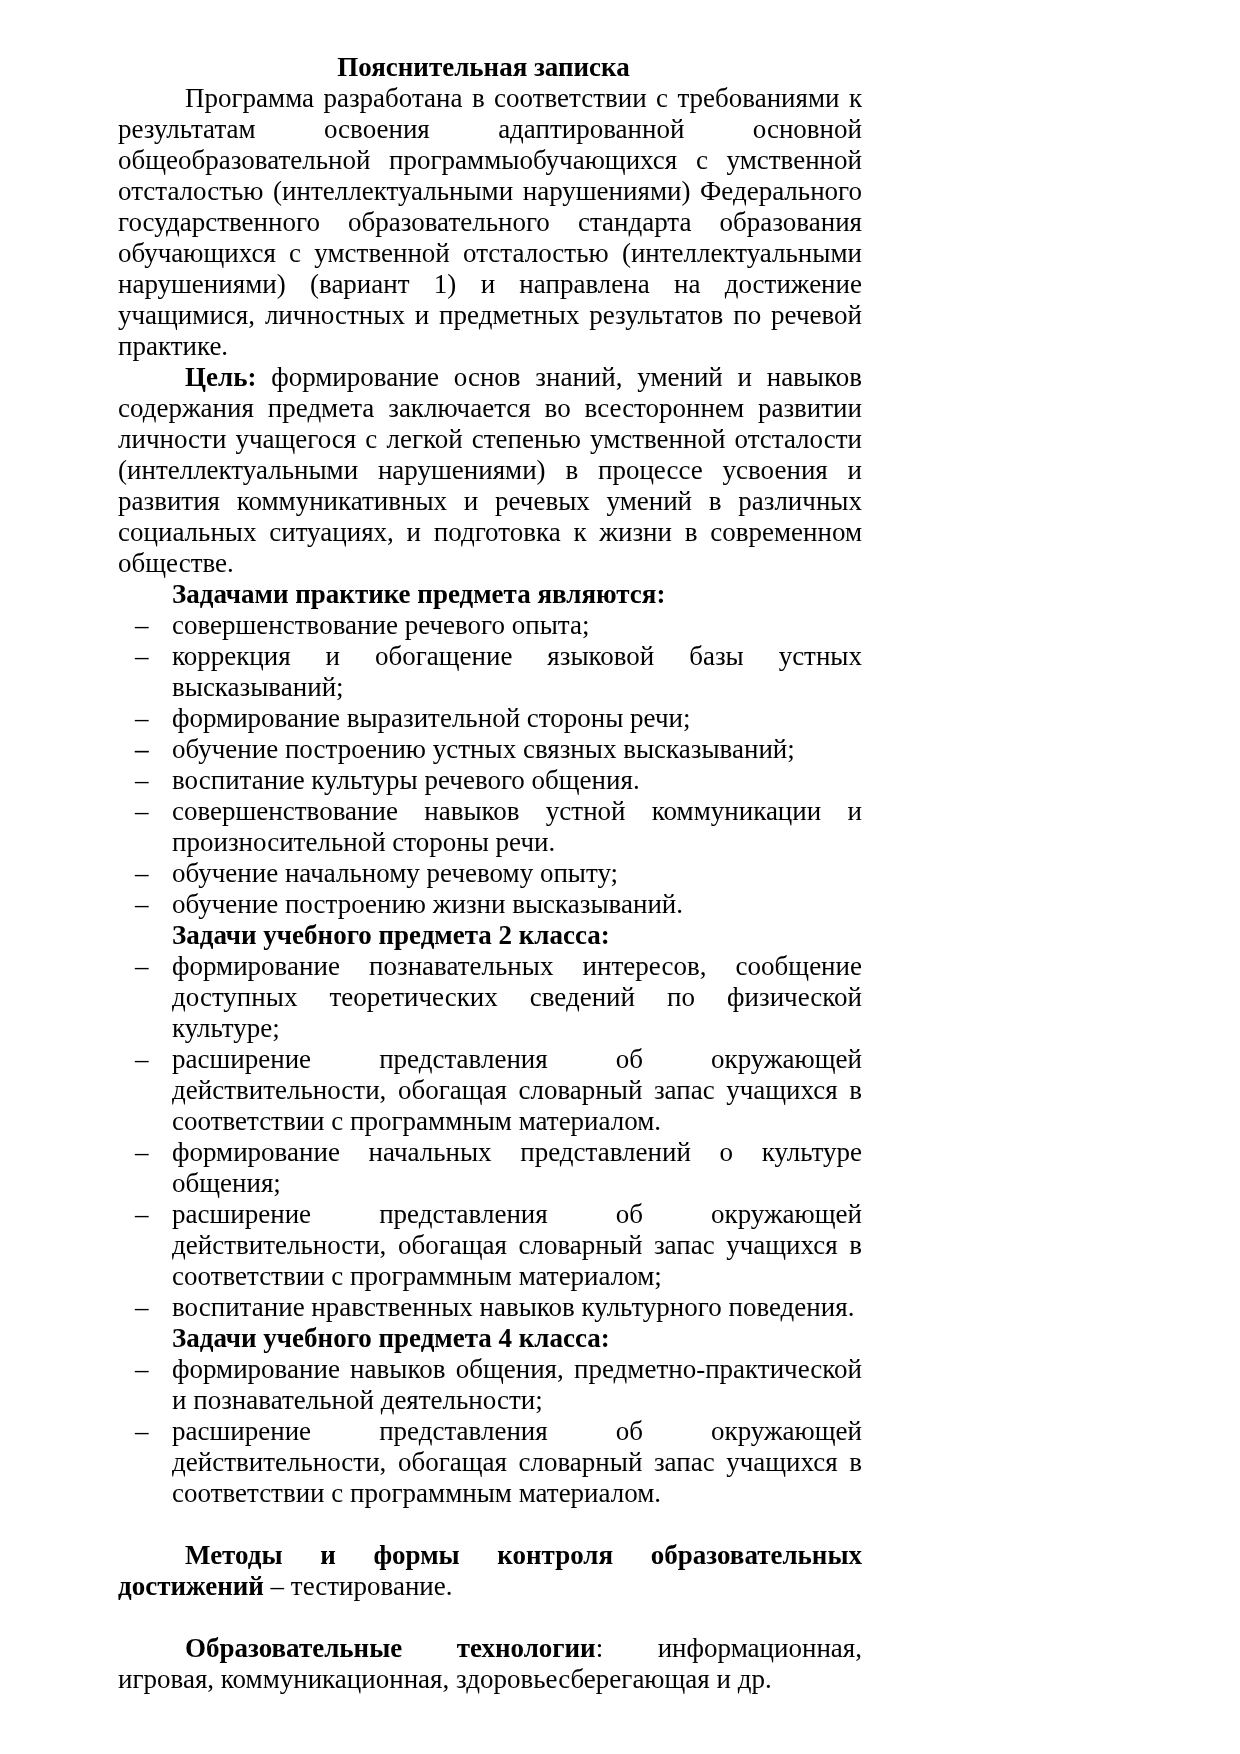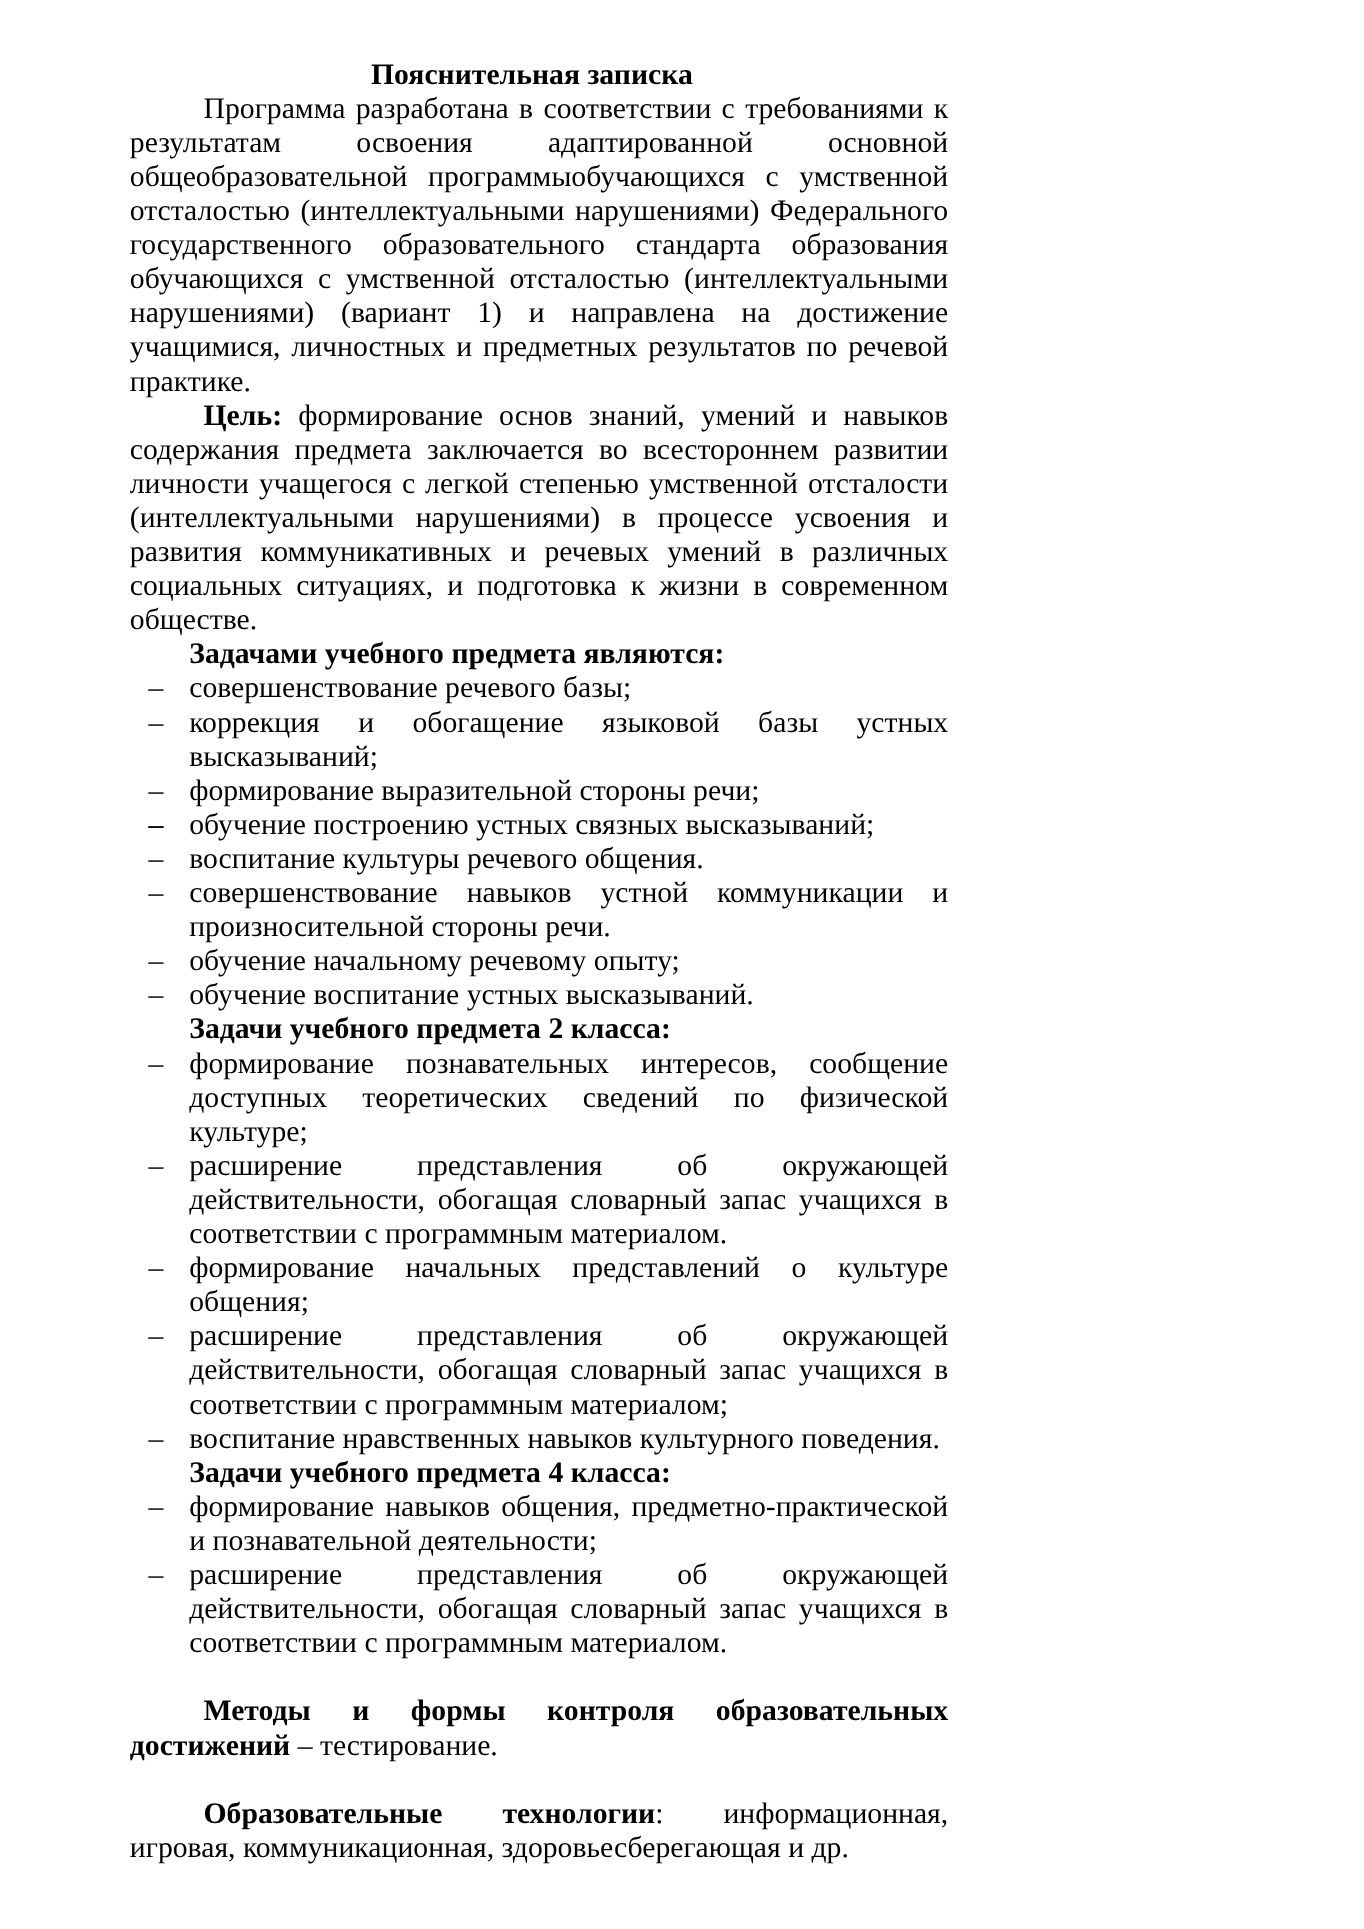--- a/index.html
+++ b/index.html
@@ -56,36 +56,36 @@
 <body>
 
 <div class="page">
 
   <p class="title">Пояснительная записка</p>
 
   <p class="para indent">Программа разработана в соответствии с требованиями к результатам освоения адаптированной основной общеобразовательной программыобучающихся с умственной отсталостью (интеллектуальными нарушениями) Федерального государственного образовательного стандарта образования обучающихся с умственной отсталостью (интеллектуальными нарушениями) (вариант 1) и направлена на достижение учащимися, личностных и предметных результатов по речевой практике.</p>
 
   <p class="para indent"><b>Цель:</b> <span>формирование основ знаний, умений и навыков содержания предмета заключается во всестороннем развитии личности учащегося с легкой степенью умственной отсталости (интеллектуальными нарушениями) в процессе усвоения и развития коммуникативных и речевых умений в различных социальных ситуациях, и подготовка к жизни в современном обществе.</span></p>
 
-  <p class="heading">Задачами учебного предмета являются:</p>
+  <p class="heading">Задачами практике предмета являются:</p>
 
   <ul class="dash-list">
-    <li class="list-item"><span class="marker">–</span><span>совершенствование речевого базы;</span></li>
+    <li class="list-item"><span class="marker">–</span><span>совершенствование речевого опыта;</span></li>
     <li class="list-item"><span class="marker">–</span><span>коррекция и обогащение языковой базы устных высказываний;</span></li>
     <li class="list-item"><span class="marker">–</span><span>формирование выразительной стороны речи;</span></li>
     <li class="list-item"><span class="marker">–</span></li>
     <li class="list-item"><span class="marker">–</span><span>обучение построению устных связных высказываний;</span></li>
     <li class="list-item"><span class="marker">–</span><span>воспитание культуры речевого общения.</span></li>
     <li class="list-item"><span class="marker">–</span><span>совершенствование навыков устной коммуникации и произносительной стороны речи.</span></li>
   </ul>
 
 
   <ul class="dash-list">
     <li class="list-item"><span class="marker">–</span><span>обучение начальному речевому опыту;</span></li>
-    <li class="list-item"><span class="marker">–</span><span>обучение воспитание устных высказываний.</span></li>
+    <li class="list-item"><span class="marker">–</span><span>обучение построению жизни высказываний.</span></li>
   </ul>
 
   <p class="heading">Задачи учебного предмета 2 класса:</p>
 
   <ul class="dash-list">
     <li class="list-item"><span class="marker">–</span><span>формирование познавательных интересов, сообщение доступных теоретических сведений по физической культуре;</span></li>
     <li class="list-item"><span class="marker">–</span><span>расширение представления об окружающей действительности, обогащая словарный запас учащихся в соответствии с программным материалом.</span></li>
   </ul>
 
 

